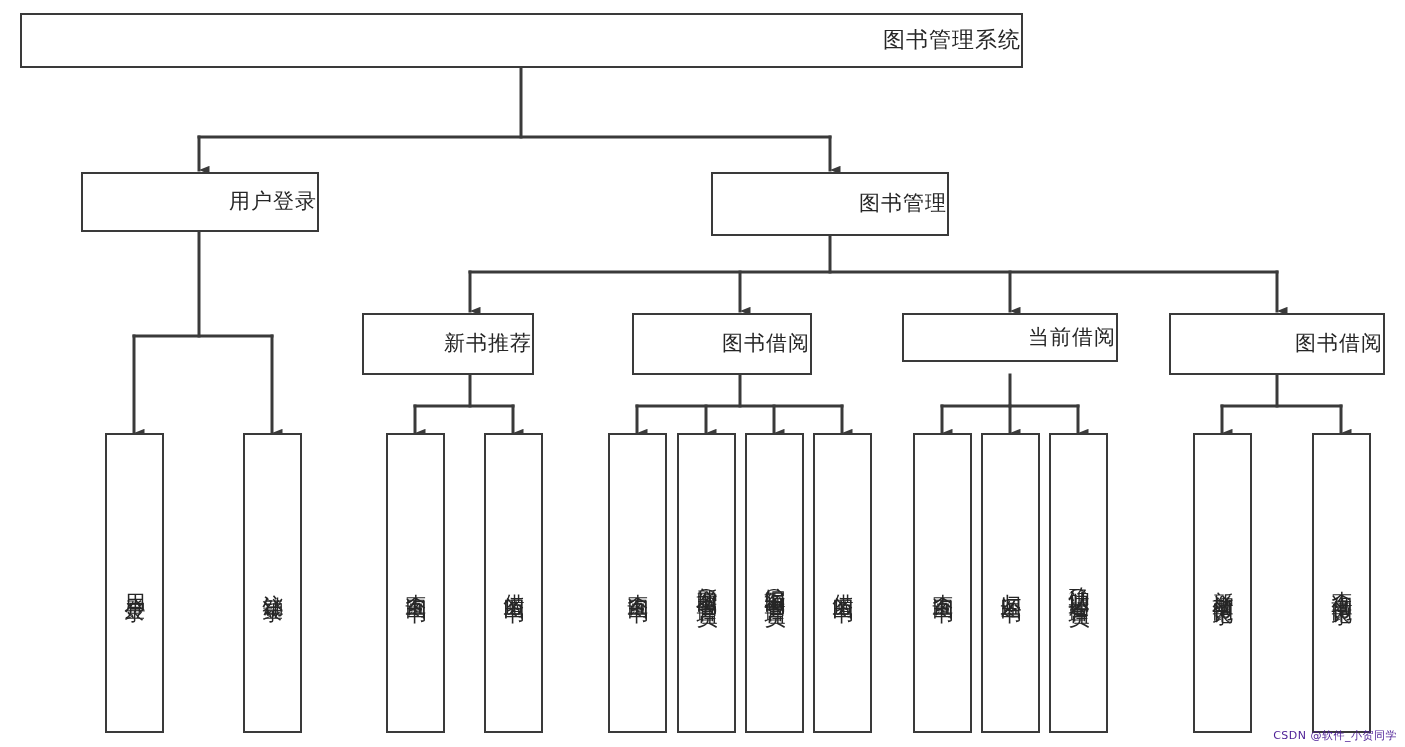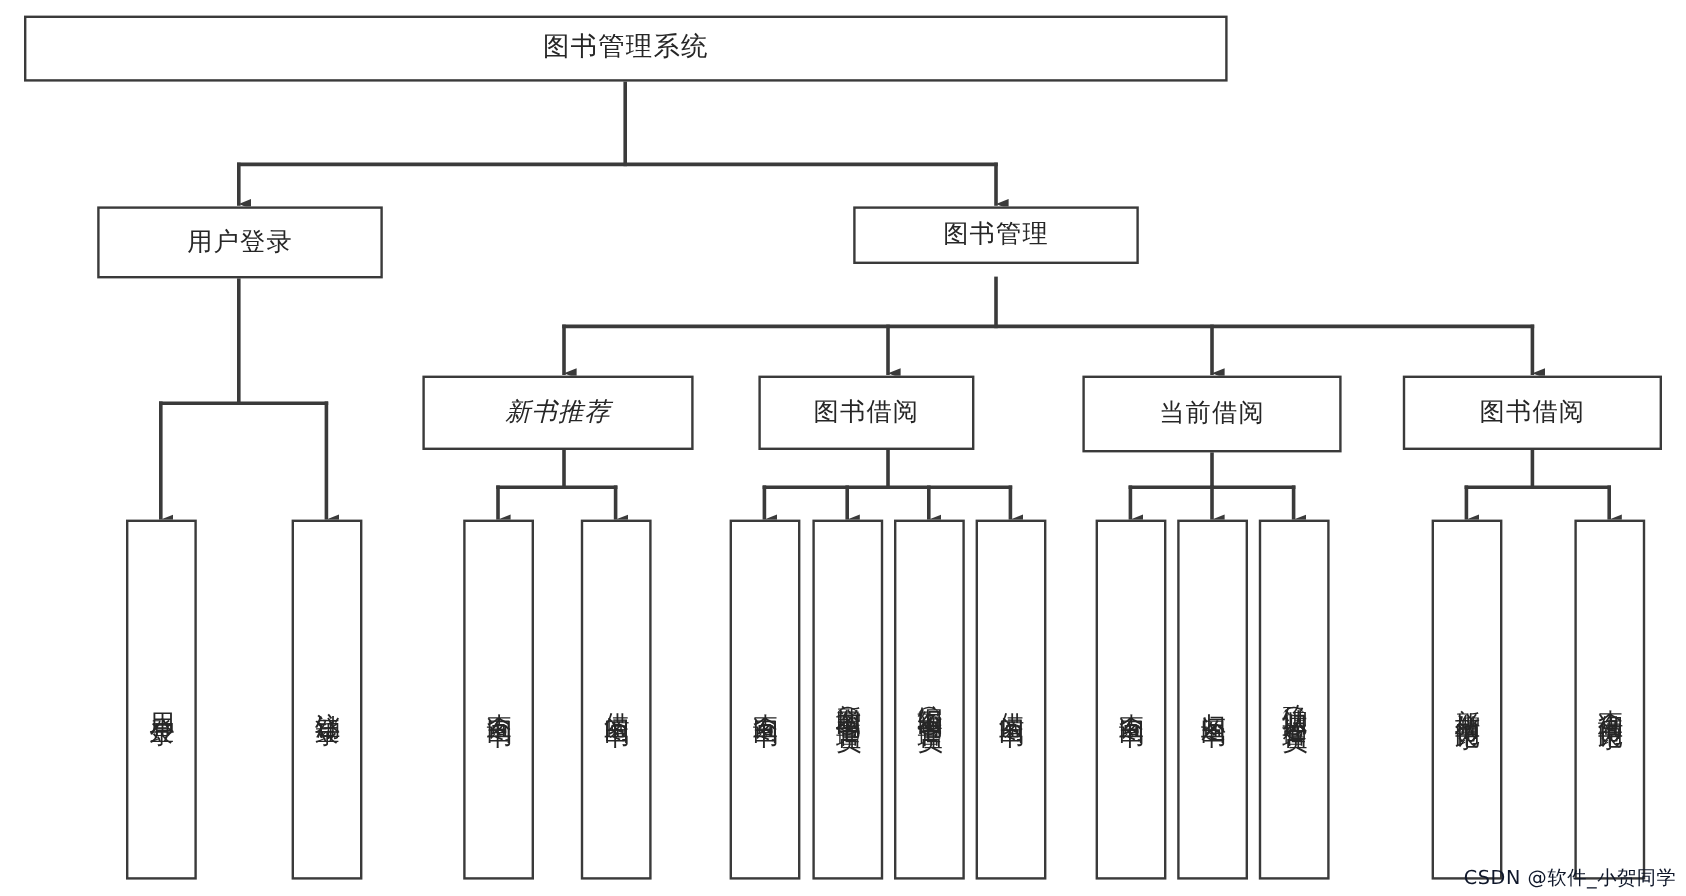--- a/index.html
+++ b/index.html
@@ -31,20 +31,21 @@
     color: #262626;
     display: flex;
     align-items: center;
     justify-content: center;
     text-align: center;
   }
   .node.h {
     font-size: 21px;
     letter-spacing: 1px;
     line-height: 1.2;
+    justify-content: flex-end;
   }
   .node.v {
     writing-mode: vertical-rl;
     text-orientation: upright;
     font-size: 21px;
     letter-spacing: 3px;
     line-height: 1.2;
     padding-top: 2px;
     padding-bottom: 2px;
   }
@@ -53,22 +54,22 @@
     text-orientation: upright;
     display: block;
   }
   #root-node {
     font-size: 22px;
   }
   #watermark {
     position: absolute;
     right: 8px;
     bottom: 4px;
-    font-size: 16px;
-    color: #0f172a;
+    font-size: 11px;
+    color: #4c1d95;
     letter-spacing: 0.5px;
     white-space: nowrap;
     pointer-events: none;
   }
 </style>
 </head>
 <body>
 
 <div id="canvas">
 
@@ -122,31 +123,31 @@
     </g>
   </svg>
 
   <div class="node h" id="root-node" style="left:20px;top:13px;width:1003px;height:55px;">
     <span>图书管理系统</span>
   </div>
 
   <div class="node h" style="left:81px;top:172px;width:238px;height:60px;">
     <span>用户登录</span>
   </div>
-  <div class="node h" style="left:711px;top:172px;width:238px;height:48px;">
+  <div class="node h" style="left:711px;top:172px;width:238px;height:64px;">
     <span>图书管理</span>
   </div>
 
-  <div class="node h" style="left:352px;top:313px;width:226px;height:62px;font-style:italic;">
+  <div class="node h" style="left:362px;top:313px;width:172px;height:62px;">
     <span>新书推荐</span>
   </div>
   <div class="node h" style="left:632px;top:313px;width:180px;height:62px;">
     <span>图书借阅</span>
   </div>
-  <div class="node h" style="left:902px;top:313px;width:216px;height:64px;">
+  <div class="node h" style="left:902px;top:313px;width:216px;height:49px;">
     <span>当前借阅</span>
   </div>
   <div class="node h" style="left:1169px;top:313px;width:216px;height:62px;">
     <span>图书借阅</span>
   </div>
 
   <div class="node v" style="left:105px;top:433px;width:59px;height:300px;">
     <span class="vtxt">用户登录</span>
   </div>
   <div class="node v" style="left:243px;top:433px;width:59px;height:300px;">

